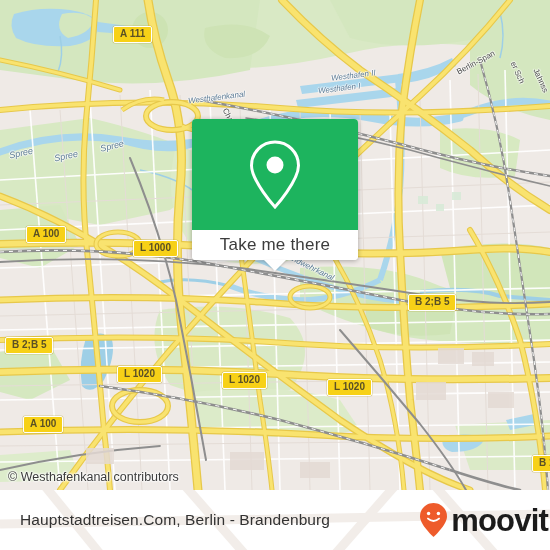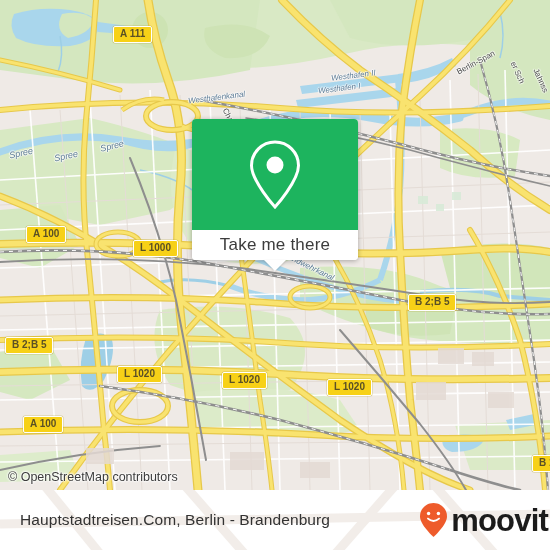--- a/index.html
+++ b/index.html
@@ -362,21 +362,21 @@
     <div class="maplabel waterlabel" style="left:188px; top:93px;  transform:rotate(-7deg); font-size:8px;">Westhafenkanal</div>
     <div class="maplabel waterlabel" style="left:331px; top:71px;  transform:rotate(-7deg); font-size:8px;">Westhafen II</div>
     <div class="maplabel waterlabel" style="left:318px; top:84px;  transform:rotate(-7deg); font-size:8px;">Westhafen I</div>
     <div class="maplabel waterlabel" style="left:282px; top:262px; transform:rotate(26deg); font-size:8px;">Landwehrkanal</div>
 
     <div class="maplabel" style="left:455px; top:58px; transform:rotate(-28deg);">Berlin-Span</div>
     <div class="maplabel" style="left:506px; top:68px; transform:rotate(66deg);">er Sch</div>
     <div class="maplabel" style="left:528px; top:76px; transform:rotate(66deg);">Jahnss</div>
     <div class="maplabel" style="left:220px; top:112px; transform:rotate(62deg);">Char</div>
 
-    <div id="attribution">© OpenStreetMap contributors</div>
+    <div id="attribution">© Westhafenkanal contributors</div>
   </div>
 
   <div id="callout">
     <div id="callout-head">
       <svg width="56" height="72" viewBox="0 0 56 72">
         <path d="M28 3 C15 3 4.5 13.5 4.5 26.5 C4.5 42 28 68 28 68 C28 68 51.5 42 51.5 26.5 C51.5 13.5 41 3 28 3 Z" fill="none" stroke="#ffffff" stroke-width="3"></path>
         <circle cx="28" cy="26" r="8.5" fill="#ffffff"></circle>
       </svg>
     </div>
     <div id="callout-foot">

